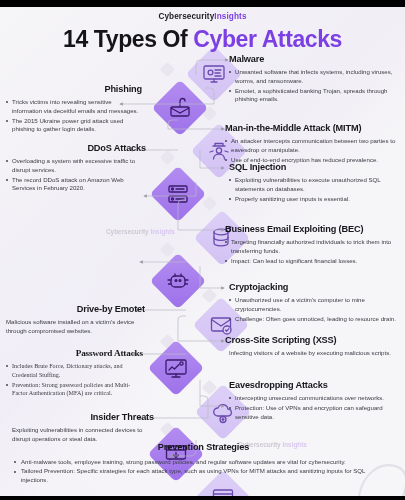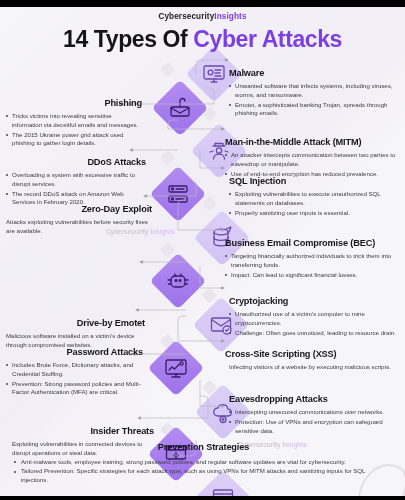--- a/index.html
+++ b/index.html
@@ -123,21 +123,21 @@
 
   
   .connectors {
     position: absolute;
     inset: 0;
     z-index: 6;
     pointer-events: none;
   }
 
   
-  .block { position: absolute; z-index: 12; margin-top: 14px; }
+  .block { position: absolute; z-index: 12; }
 
   .block.left  { text-align: left; }
   .block.right { text-align: left; }
 
   .block h3 {
     font-size: 9.2px;
     line-height: 11px;
     font-weight: 700;
     color: #17171c;
     letter-spacing: -.15px;
@@ -397,32 +397,28 @@
   </div>
 
   <div class="block left" style="left:6px; top:143px; width:140px;">
     <h3>DDoS Attacks</h3>
     <ul>
       <li>Overloading a system with excessive traffic to disrupt services.</li>
       <li>The record DDoS attack on Amazon Web Services in February 2020.</li>
     </ul>
   </div>
 
-  <div class="block left" style="left:6px; top:190px; width:146px;">
-    <h3>Zero-Day Exploit</h3>
-    <p>Attacks exploiting vulnerabilities before security fixes are available.</p>
-  </div>
 
 
   <div class="block left" style="left:6px; top:304px; width:139px;">
     <h3>Drive-by Emotet</h3>
     <p>Malicious software installed on a victim's device through compromised websites.</p>
   </div>
 
-  <div class="block left" style="left:6px; top:333px; width:137px;">
+  <div class="block left" style="left:6px; top:348px; width:137px;font-family:Liberation Serif, serif;">
     <h3>Password Attacks</h3>
     <ul>
       <li>Includes Brute Force, Dictionary attacks, and Credential Stuffing.</li>
       <li>Prevention: Strong password policies and Multi-Factor Authentication (MFA) are critical.</li>
     </ul>
   </div>
 
   <div class="block left" style="left:12px; top:412px; width:142px;">
     <h3>Insider Threats</h3>
     <p>Exploiting vulnerabilities in connected devices to disrupt operations or steal data.</p>
@@ -446,21 +442,21 @@
 
   <div class="block right" style="left:225px; top:123px; width:175px;">
     <h3>Man-in-the-Middle Attack (MITM)</h3>
     <ul>
       <li>An attacker intercepts communication between two parties to eavesdrop or manipulate.</li>
       <li>Use of end-to-end encryption has reduced prevalence.</li>
     </ul>
   </div>
 
   <div class="block right" style="left:225px; top:224px; width:175px;">
-    <h3>Business Email Compromise (BEC)</h3>
+    <h3>Business Email Exploiting (BEC)</h3>
     <ul>
       <li>Targeting financially authorized individuals to trick them into transferring funds.</li>
       <li>Impact: Can lead to significant financial losses.</li>
     </ul>
   </div>
 
   <div class="block right" style="left:229px; top:282px; width:170px;">
     <h3>Cryptojacking</h3>
     <ul>
       <li>Unauthorized use of a victim's computer to mine cryptocurrencies.</li>

